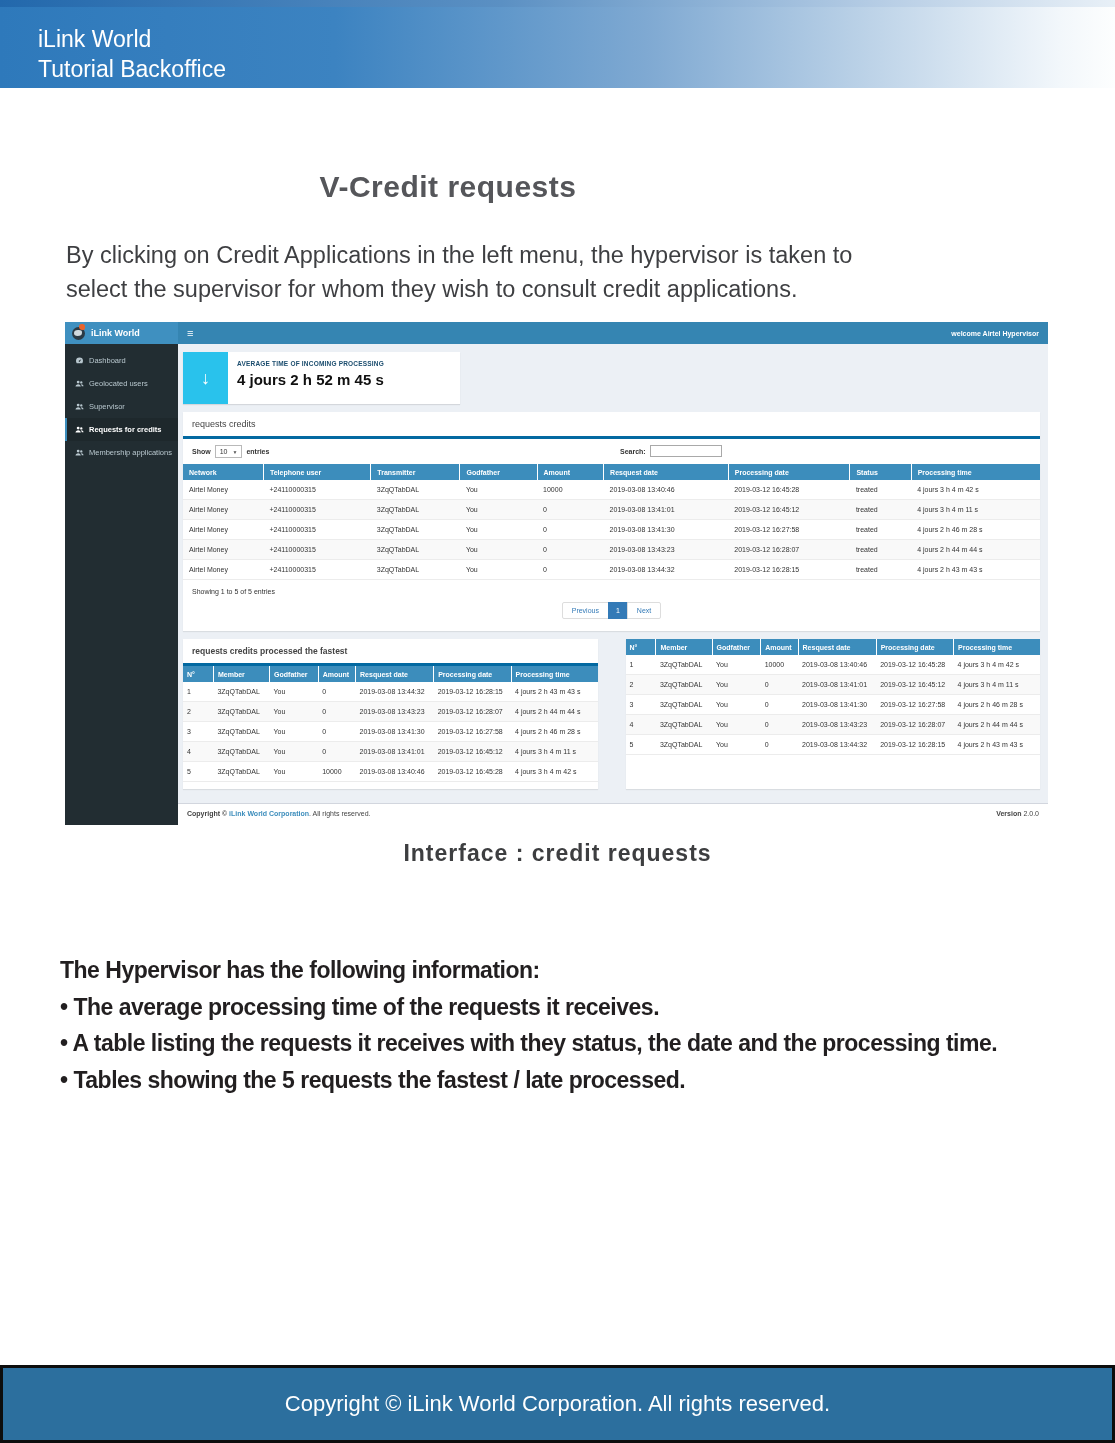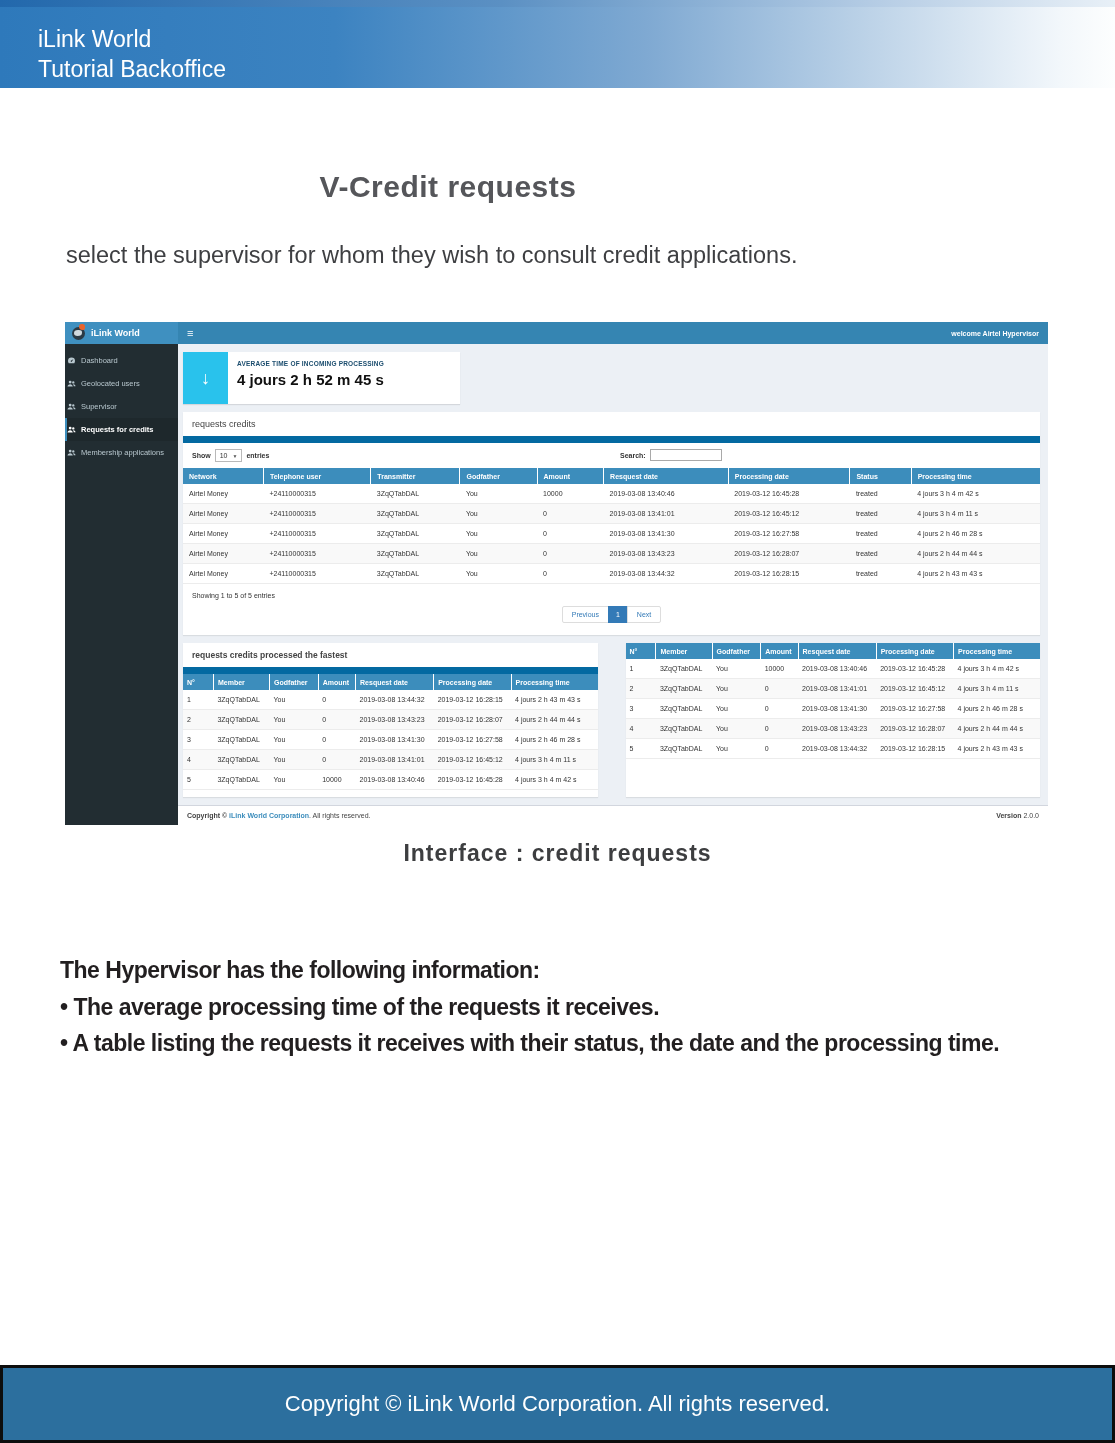--- a/index.html
+++ b/index.html
@@ -57,35 +57,35 @@
   .logo-globe::after{content:"";position:absolute;top:-3px;right:0px;width:6px;height:6px;background:#e8642d;border-radius:50% 50% 50% 4px;}
   .ss-nav-main{
     flex:1;background:#3585b2;color:#fff;display:flex;align-items:center;
     justify-content:space-between;padding:0 9px;
   }
   .ss-burger{font-size:11px;line-height:1;cursor:pointer;}
   .ss-welcome{font-size:7px;font-weight:bold;}
   .ss-body{display:flex;height:481px;}
   .ss-sidebar{width:113px;box-sizing:border-box;background:#222d32;padding-top:5px;flex:0 0 auto;}
   .ss-item{
-    display:flex;align-items:center;gap:5px;padding:7px 6px 7px 0;
+    display:flex;align-items:center;gap:5px;padding:7px 6px 7px 8px;
     color:#b8c7ce;font-size:7.5px;cursor:pointer;border-left:2px solid transparent;
   }
   .ss-item.active{background:#1e282c;color:#ffffff;border-left:2px solid #3c8dbc;font-weight:bold;}
   .ss-icon{width:9px;height:9px;flex:0 0 auto;display:inline-flex;}
   .ss-icon svg{width:9px;height:9px;fill:currentColor;}
   .ss-right{flex:1;display:flex;flex-direction:column;background:#ecf0f5;min-width:0;}
   .ss-content{flex:1;padding:8px 8px 0 5px;}
   .stat-card{width:277px;height:52px;background:#fff;display:flex;box-shadow:0 1px 1px rgba(0,0,0,.1);}
   .stat-icon{width:45px;background:#29c2ec;color:#fff;display:flex;align-items:center;justify-content:center;font-size:18px;font-weight:bold;}
   .stat-text{padding:8px 9px;}
   .stat-label{font-size:6.5px;font-weight:bold;color:#1b4d6e;letter-spacing:.2px;}
   .stat-value{font-size:15px;font-weight:bold;color:#101010;margin-top:4px;}
   .panel{background:#fff;margin-top:8px;box-shadow:0 1px 1px rgba(0,0,0,.08);}
-  .panel-title{font-size:9px;color:#444;padding:7px 9px;border-bottom:7px solid #0369a1;}
+  .panel-title{font-size:9px;color:#444;padding:7px 9px;border-bottom:3px solid #0369a1;}
   .controls{position:relative;padding:6px 9px;display:flex;align-items:center;gap:4px;font-size:7px;color:#333;font-weight:bold;}
   .pselect{
     display:inline-flex;align-items:center;gap:5px;border:1px solid #b9b9b9;background:#fff;
     padding:2px 4px;font-size:7px;color:#333;cursor:pointer;font-weight:normal;
   }
   .pselect .caret{font-size:5px;color:#555;}
   .search-wrap{position:absolute;left:437px;top:6px;display:flex;align-items:center;gap:4px;font-weight:bold;}
   .search-input{width:72px;height:12px;border:1px solid #a9a9a9;background:#fff;box-sizing:border-box;font-size:7px;padding:0 3px;}
   table.tbl{width:100%;border-collapse:collapse;table-layout:fixed;font-size:7px;}
   .tbl thead th{
@@ -132,20 +132,21 @@
 <div class="doc-header">
   <div class="hwrap">
     <div class="hline">iLink World</div>
     <div class="hline">Tutorial Backoffice</div>
   </div>
 </div>
 
 <div class="doc-title">V-Credit requests</div>
 
 <div class="doc-intro">
+  <div>By clicking on Credit Applications in the left menu, the hypervisor is taken to</div>
   <div>select the supervisor for whom they wish to consult credit applications.</div>
 </div>
 
 <div class="screenshot">
   <div class="ss-navbar">
     <div class="ss-logo">
       <span class="logo-globe"></span>
       <span>iLink World</span>
     </div>
     <div class="ss-nav-main">
@@ -436,18 +437,19 @@
       </div>
     </div>
   </div>
 </div>
 
 <div class="doc-caption">Interface : credit requests</div>
 
 <div class="info-block">
   <div>The Hypervisor has the following information:</div>
   <div>• The average processing time of the requests it receives.</div>
-  <div>• A table listing the requests it receives with their status, the date and the processing time.</div>
+  <div>• A table listing the requests it receives with they status, the date and the processing time.</div>
+  <div>• Tables showing the 5 requests the fastest / late processed.</div>
 </div>
 
 <div class="doc-footer">
   <span>Copyright © iLink World Corporation. All rights reserved.</span>
 </div>
 
 </body></html>

